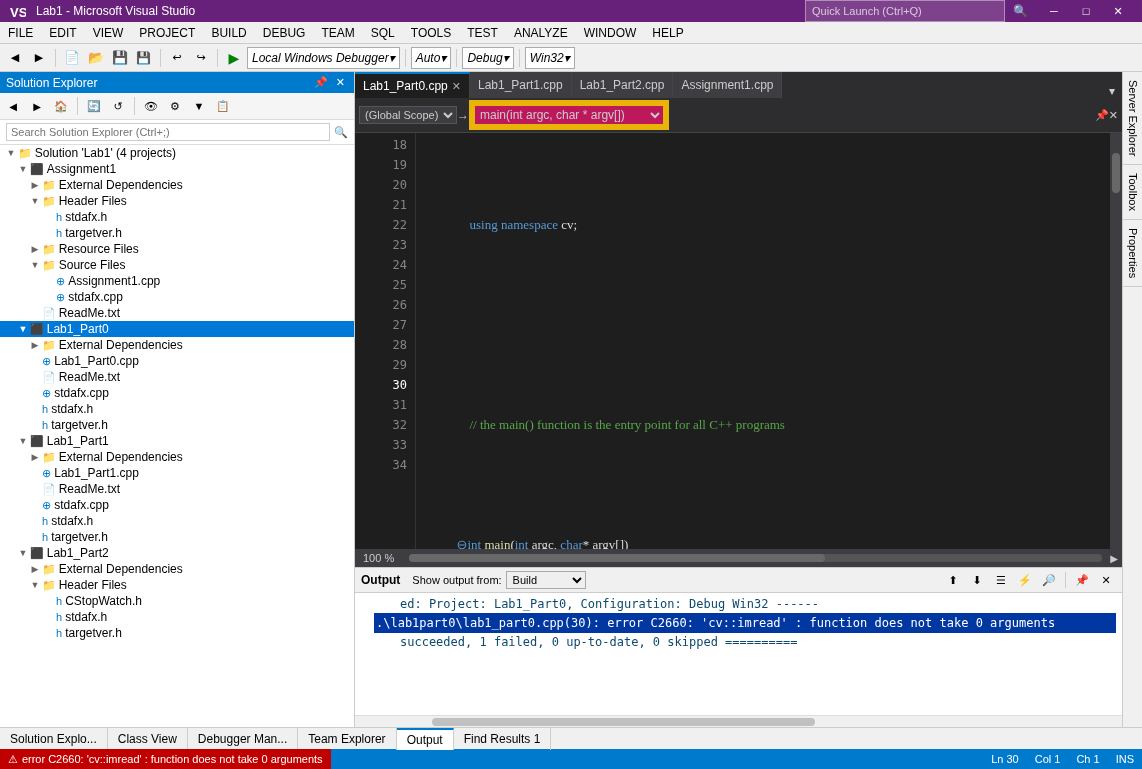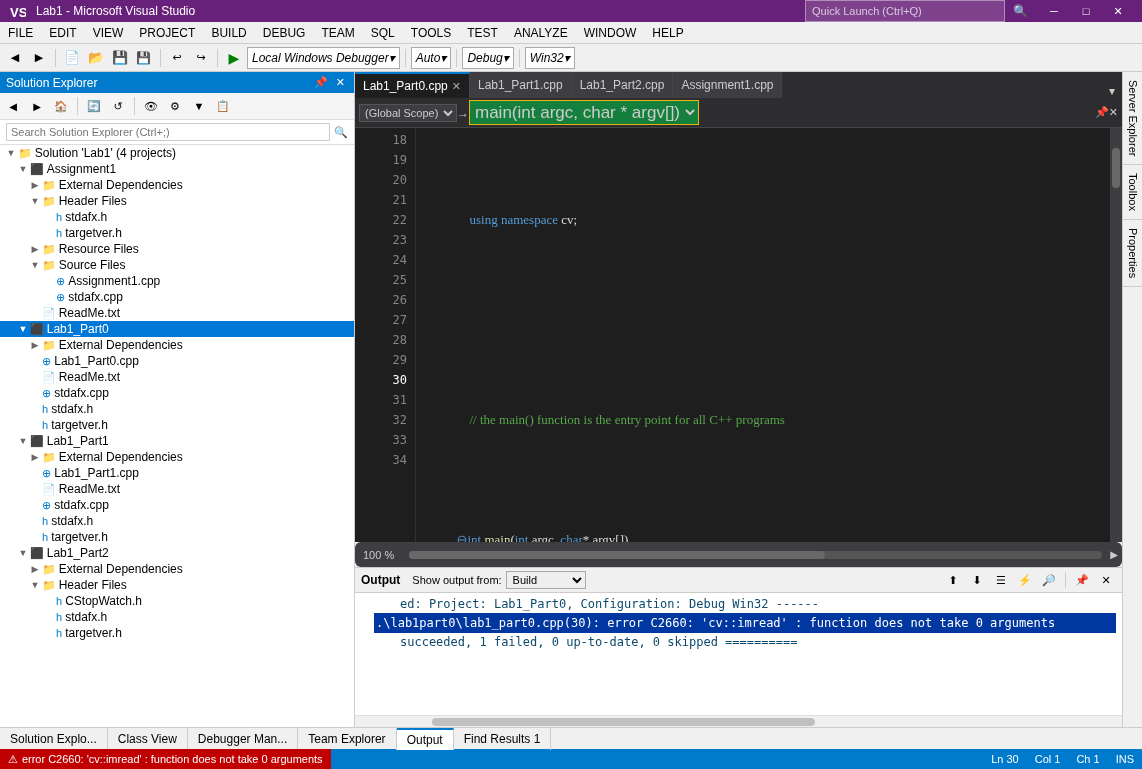--- a/index.html
+++ b/index.html
@@ -405,21 +405,21 @@
       </div>
       <div id="tab-bar-end"></div>
       <div class="tab-overflow">▾</div>
     </div>
 
     <div id="editor-toolbar">
       <select style="background:#3e3e42;color:#ccc;border:1px solid #555;font-size:11px;padding:1px;">
         <option>(Global Scope)</option>
       </select>
       <span style="color:#ccc;">→</span>
-      <select style="background:#15803d;color:#ccc;border:1px solid #eab308;font-size:17px;padding:1px;min-width:200px;">
+      <select style="background:#be185d;color:#ccc;border:6px solid #eab308;font-size:12px;padding:1px;min-width:200px;">
         <option>main(int argc, char * argv[])</option>
       </select>
       <div style="flex:1;"></div>
       <div style="color:#ccc;font-size:11px;cursor:pointer;">📌</div>
       <div style="color:#ccc;font-size:11px;cursor:pointer;">✕</div>
     </div>
 
     <div id="code-editor" style="flex:1;display:flex;overflow:hidden;">
 
       <div id="fold-margin"></div>
@@ -487,21 +487,21 @@
         
         
         
       </div>
 
       <div style="width:12px;background:#3e3e42;display:flex;flex-direction:column;align-items:center;">
         <div style="width:8px;height:40px;background:#686868;border-radius:4px;margin-top:20px;"></div>
       </div>
     </div>
 
-    <div style="display:flex;align-items:center;background:#3e3e42;height:25px;border-radius:6px;">
+    <div style="display:flex;align-items:center;background:#3e3e42;height:18px;">
       <span style="color:#ccc;font-size:11px;padding:0 8px;cursor:pointer;min-width:50px;">100 %</span>
       <div style="flex:1;height:8px;background:#555;margin:0 4px;border-radius:4px;position:relative;">
         <div style="position:absolute;left:0;top:0;width:60%;height:8px;background:#686868;border-radius:4px;"></div>
       </div>
       <div style="width:16px;height:16px;display:flex;align-items:center;justify-content:center;color:#ccc;font-size:10px;cursor:pointer;">▶</div>
     </div>
 
     <div id="output-panel" style="height:160px;background:white;border-top:1px solid #ccc;display:flex;flex-direction:column;">
       <div id="output-header" style="background:#f0f0f0;border-bottom:1px solid #ccc;display:flex;align-items:center;padding:2px 6px;gap:4px;">
         <span style="font-size:12px;font-weight:bold;margin-right:8px;">Output</span>

